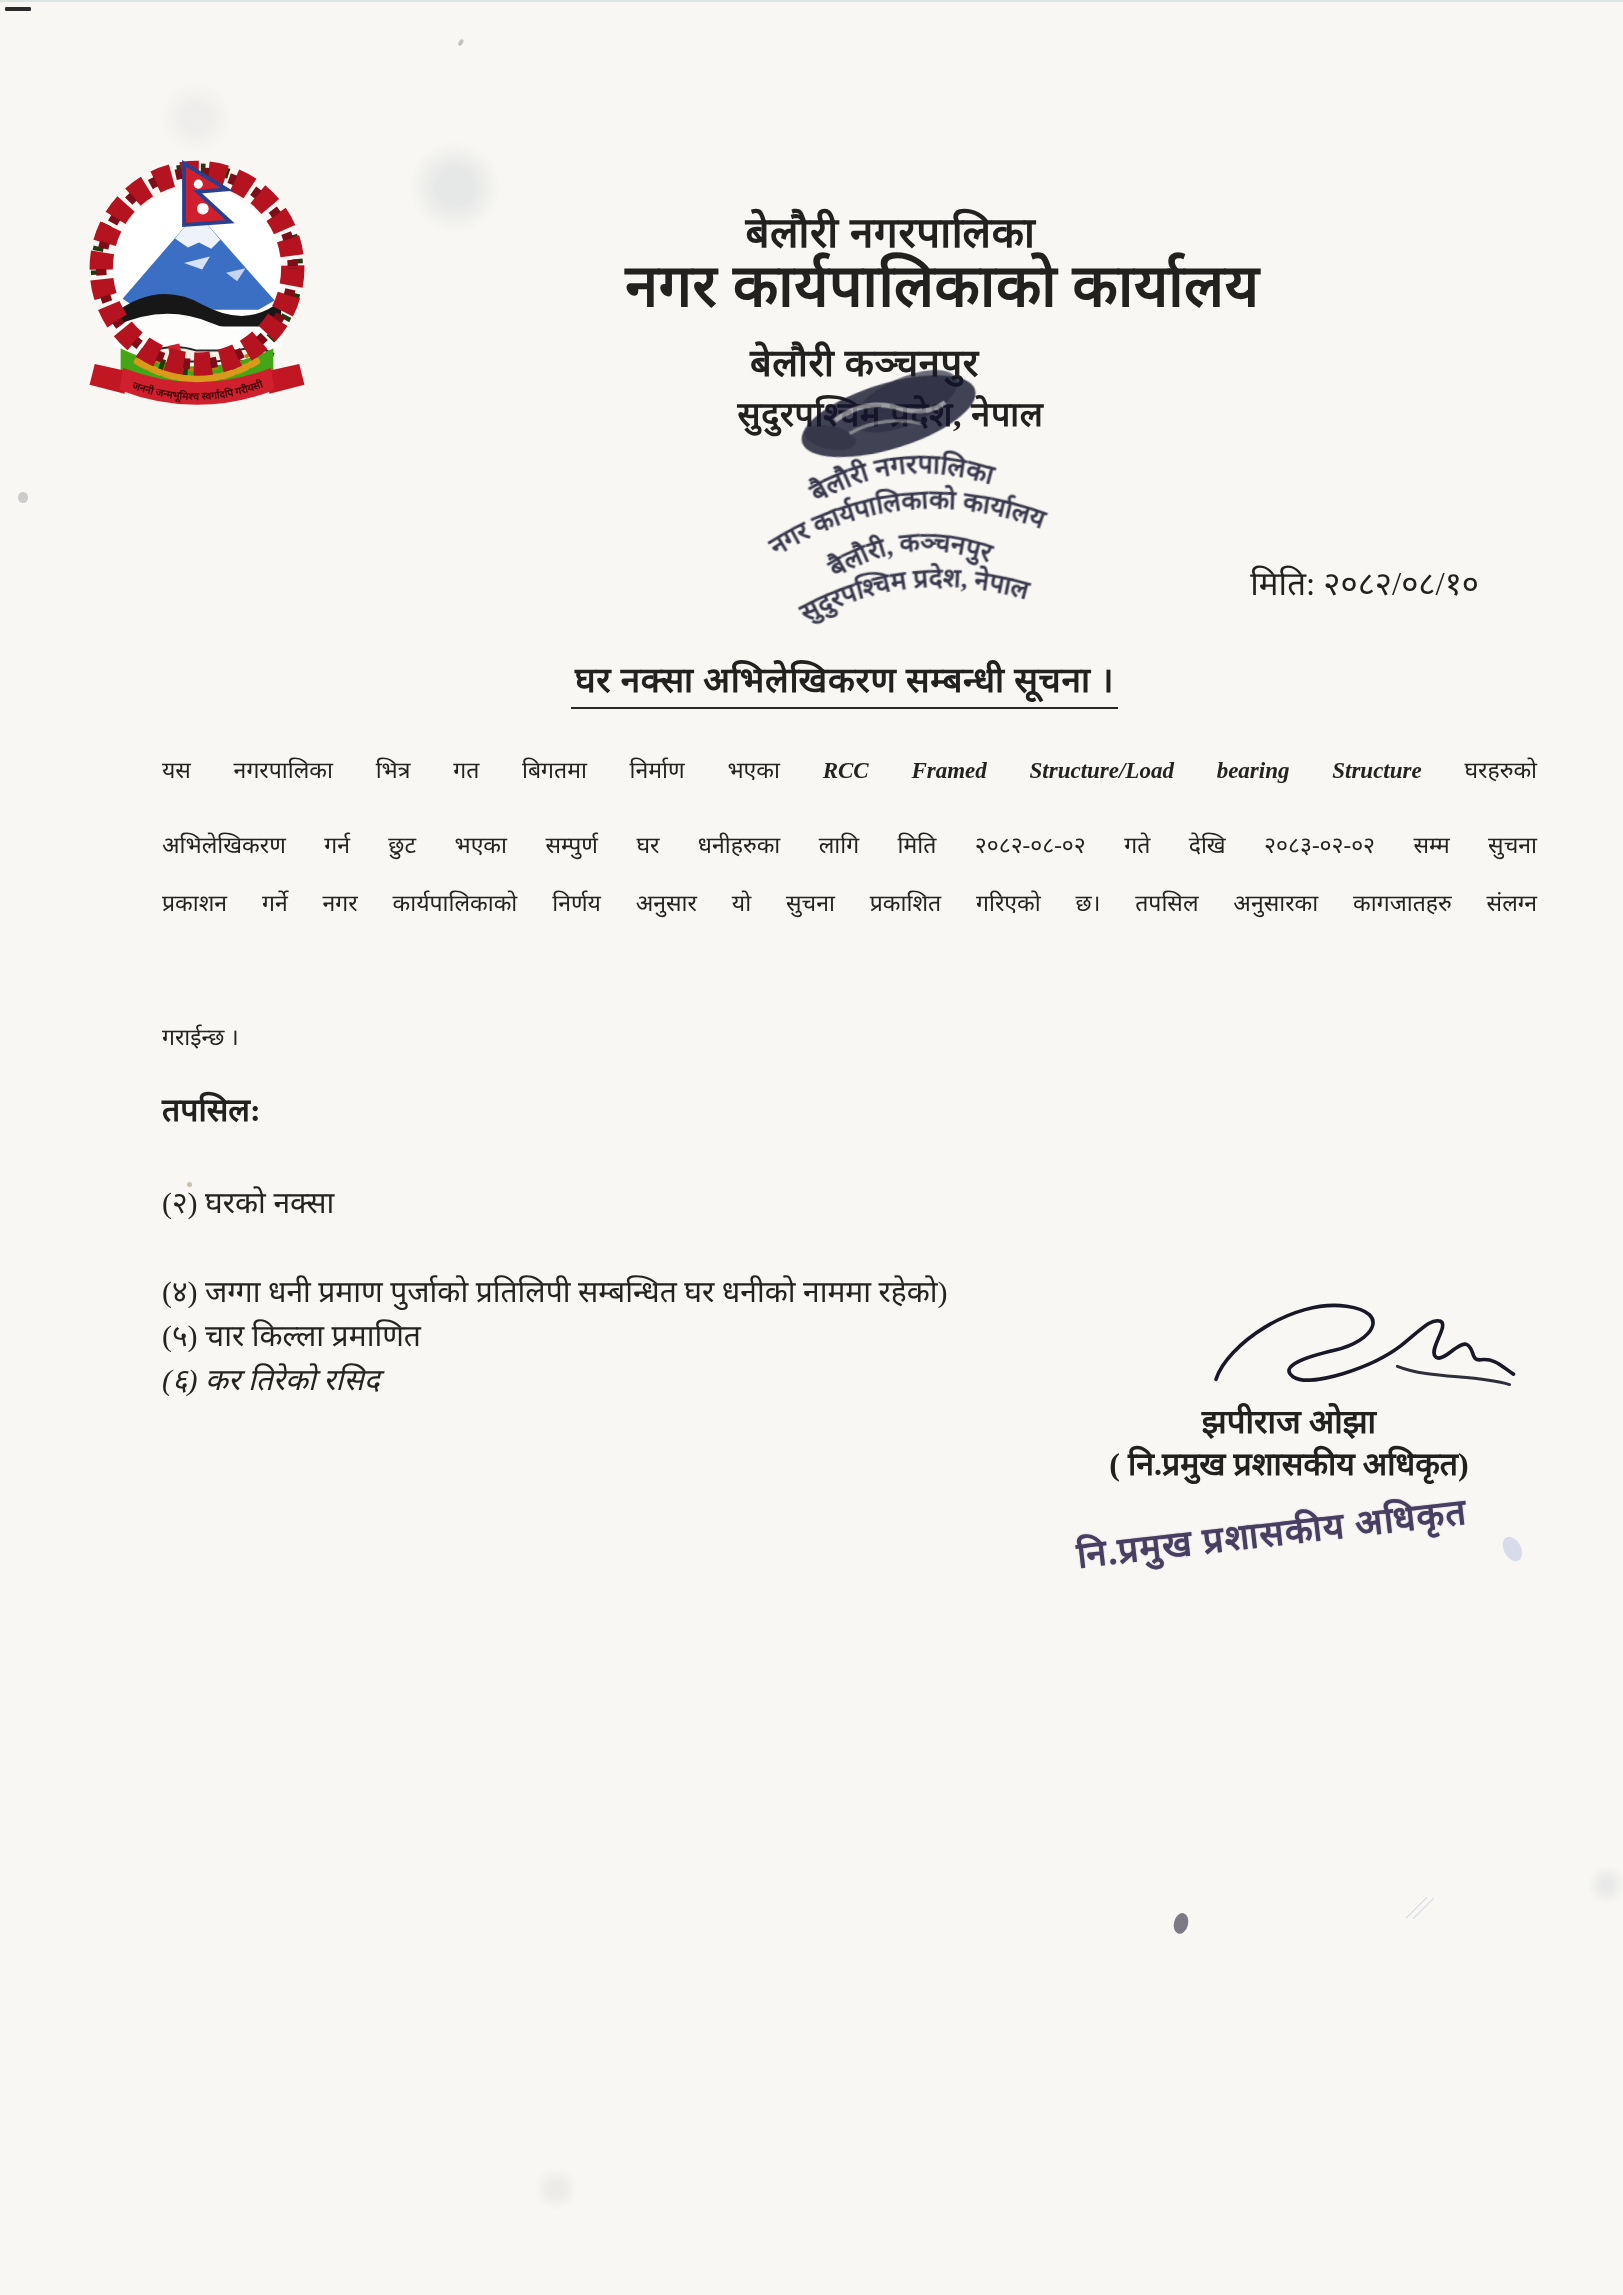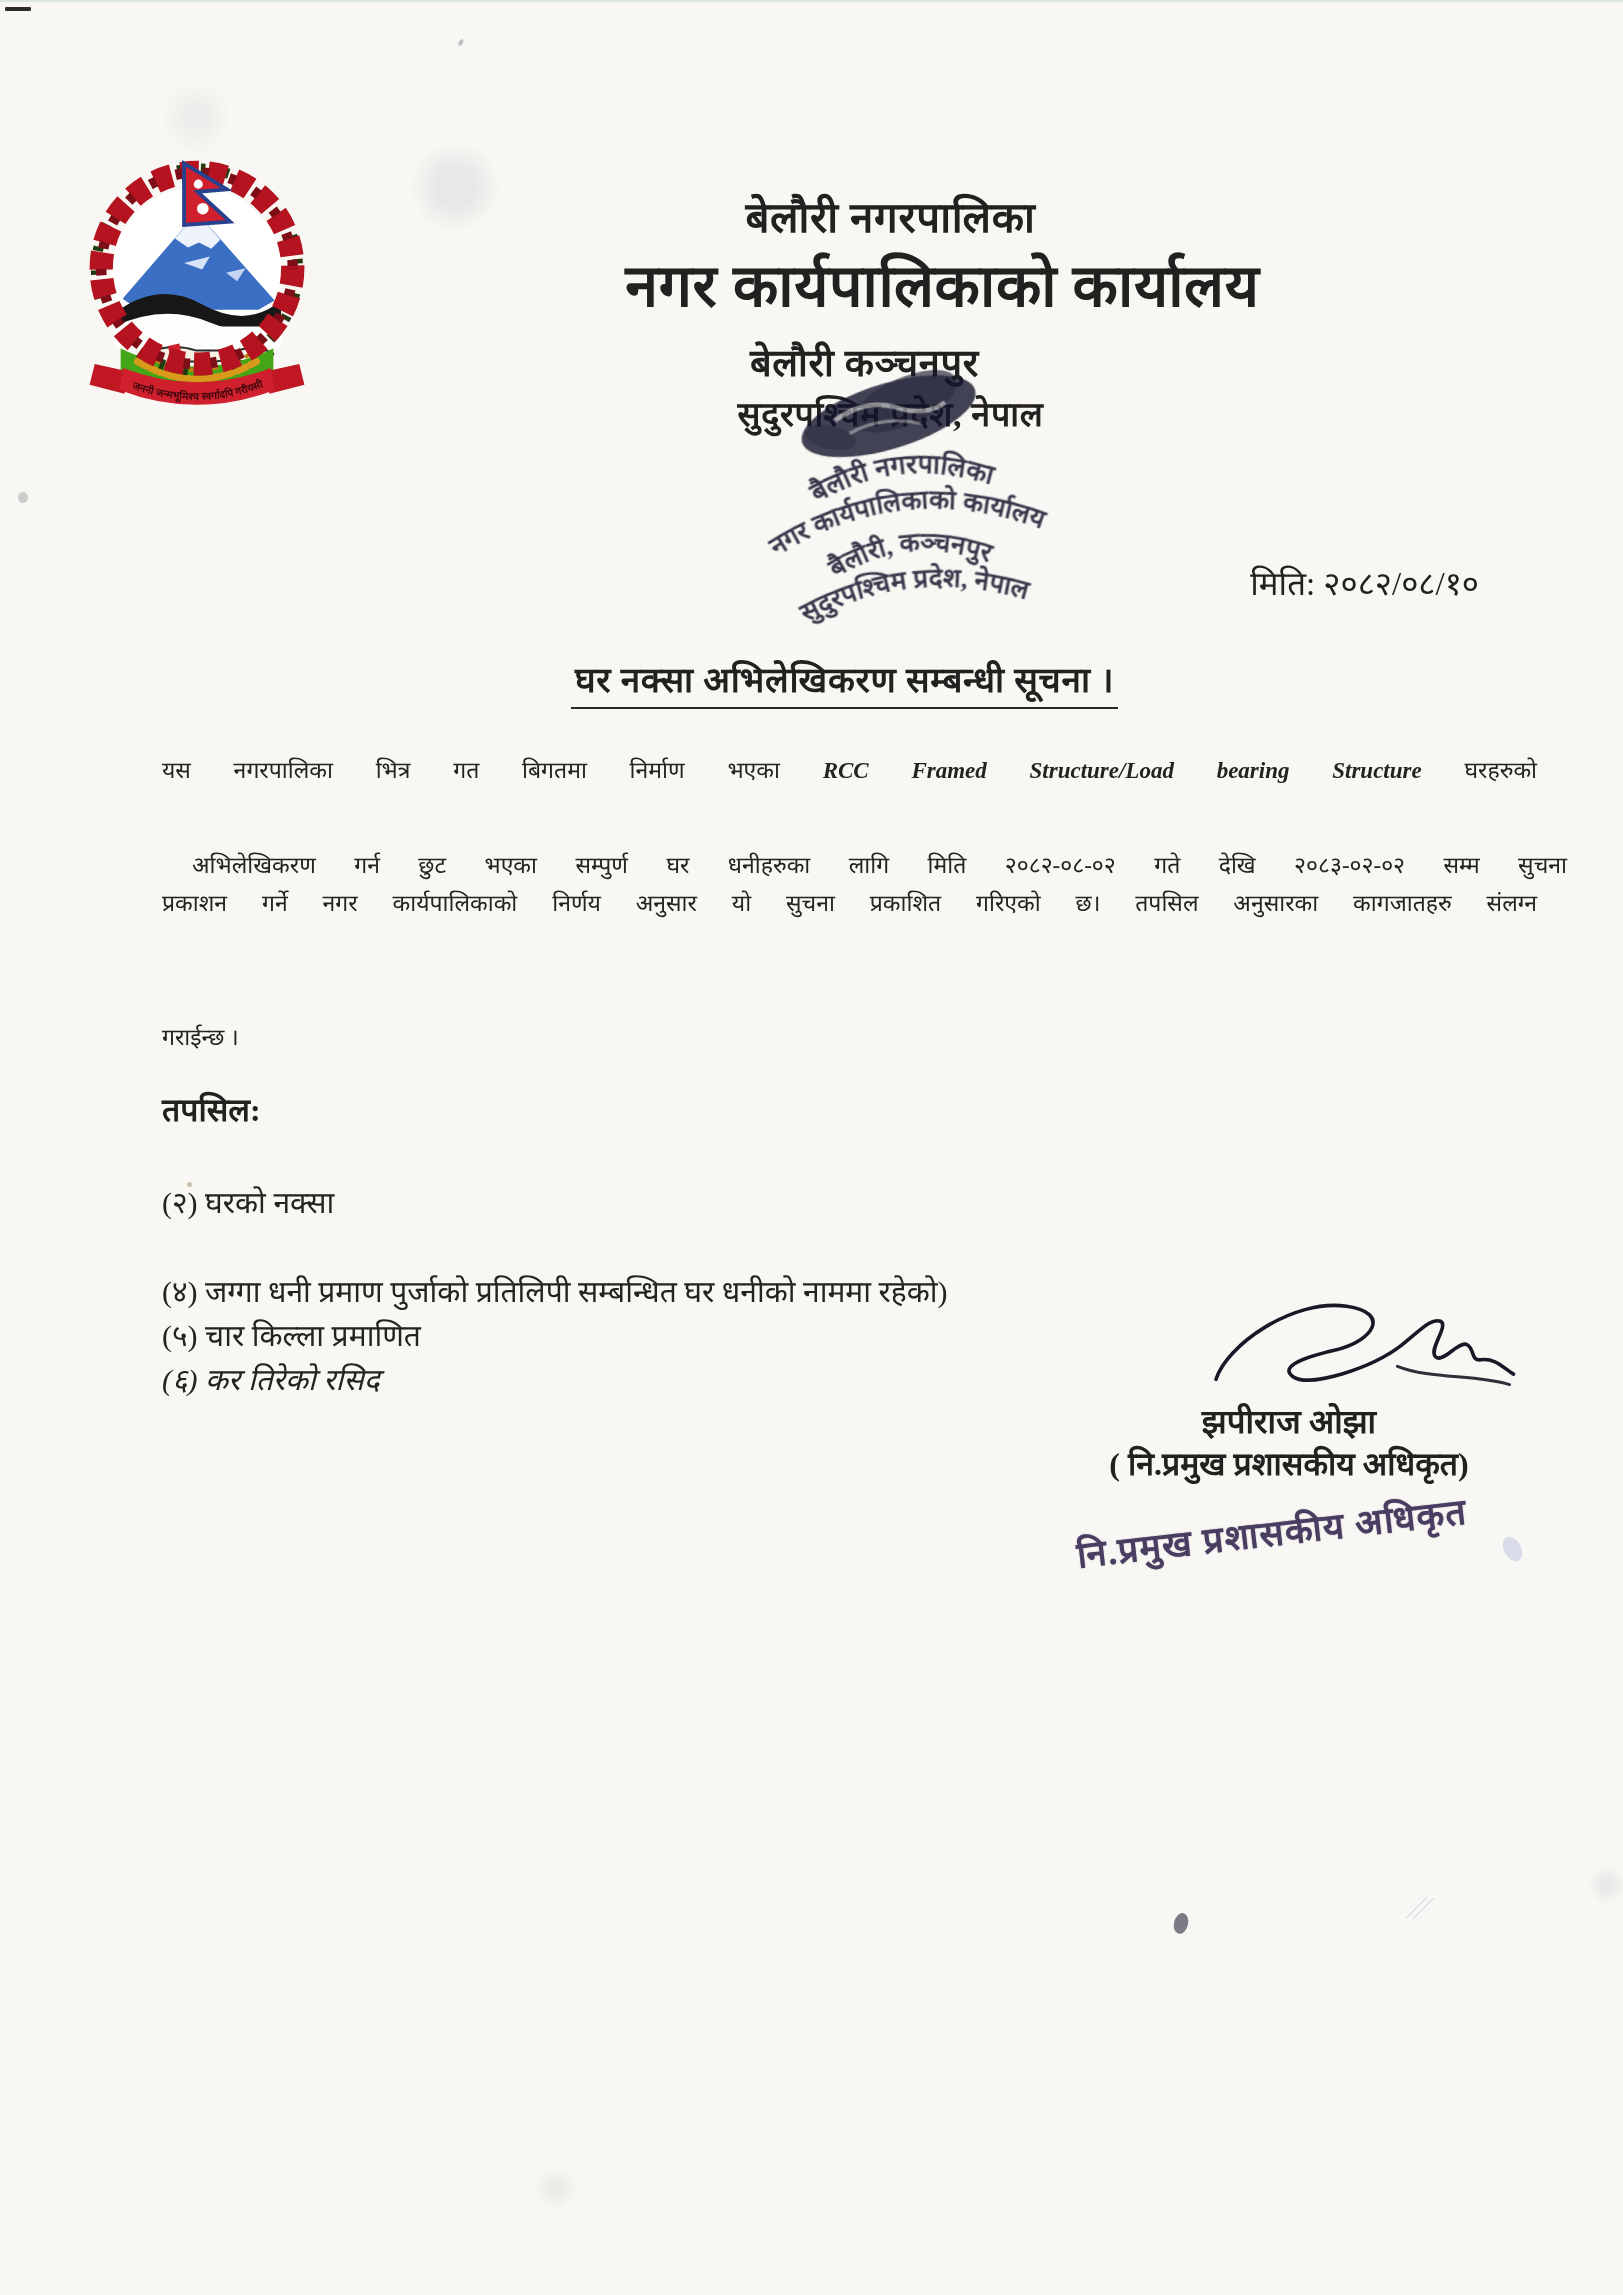--- a/index.html
+++ b/index.html
@@ -76,21 +76,21 @@
       <path d="M12,316 L66,328 L58,362 L4,348 Z" fill="#c01722"></path>
       <path d="M328,316 L274,328 L282,362 L336,348 Z" fill="#c01722"></path>
       <path d="M56,322 Q170,366 284,322 L290,356 Q170,402 50,356 Z" fill="#d0202e"></path>
       <path id="mottoPath" d="M66,352 Q170,392 276,350" fill="none"></path>
       <text font-size="16" font-weight="bold" fill="#42070c">
         <textPath href="#mottoPath" startOffset="50%" text-anchor="middle">जननी जन्मभूमिश्च स्वर्गादपि गरीयसी</textPath>
       </text>
     </g>
   </svg>
 
-  <div class="hdr" style="left:563px; top:187px; width:655px; font-size:42px;font-family:Liberation Serif, serif;"><span>बेलौरी नगरपालिका</span></div>
+  <div class="hdr" style="left:563px; top:202px; width:655px; font-size:42px;font-family:Liberation Serif, serif;"><span>बेलौरी नगरपालिका</span></div>
 
   <div class="hdr" style="left:419px; top:243px; width:1047px; font-size:59px;"><span>नगर कार्यपालिकाको कार्यालय</span></div>
 
   <div class="hdr" style="left:537px; top:335px; width:655px; font-size:38px; font-weight:bold;"><span>बेलौरी  कञ्चनपुर</span></div>
 
   <div class="hdr" style="left:563px; top:390px; width:655px; font-size:34px; font-weight:bold;"><span>सुदुरपश्चिम प्रदेश, नेपाल</span></div>
 
   <svg class="abs" style="left:719px; top:368px;" width="367" height="262" viewBox="0 0 560 400">
     <g transform="rotate(-6 280 200)" fill="#1c1c33" opacity=".88" font-family="&quot;Liberation Serif&quot;,&quot;DejaVu Serif&quot;,serif" font-weight="bold">
 
@@ -122,21 +122,21 @@
 
   <div class="abs" style="left:1178px; top:560px; width:301px; font-size:33px; text-align:right; color:#232120;"><span>मिति: २०८२/०८/१०</span></div>
 
   <div class="subject-wrap" style="top:655px;">
     <span class="subject">घर नक्सा अभिलेखिकरण सम्बन्धी सूचना ।</span>
   </div>
 
   <div class="line" style="top:753px;">
     <span>यस नगरपालिका भित्र गत बिगतमा निर्माण भएका </span><span class="eng">RCC Framed Structure/Load bearing Structure</span><span> घरहरुको</span>
   </div>
-  <div class="line" style="top:848px;margin-left:30px;">अभिलेखिकरण गर्न छुट भएका सम्पुर्ण घर धनीहरुका लागि मिति २०८२-०८-०२ गते देखि २०८३-०२-०२ सम्म सुचना</div>
+  <div class="line" style="top:828px;">अभिलेखिकरण गर्न छुट भएका सम्पुर्ण घर धनीहरुका लागि मिति २०८२-०८-०२ गते देखि २०८३-०२-०२ सम्म सुचना</div>
   <div class="line" style="top:886px;">प्रकाशन गर्ने नगर कार्यपालिकाको निर्णय अनुसार यो सुचना प्रकाशित गरिएको छ। तपसिल अनुसारका कागजातहरु संलग्न</div>
   <div class="line last" style="top:1020px;">गराईन्छ ।</div>
 
   <div class="abs" style="left:162px; top:1087px; font-size:32px; font-weight:bold; color:#232120;">तपसिल:</div>
 
   <div class="list-item" style="top:1181px;">(२) घरको नक्सा</div>
   <div class="list-item" style="top:1270px;">(४) जग्गा धनी प्रमाण पुर्जाको प्रतिलिपी सम्बन्धित घर धनीको नाममा रहेको)</div>
   <div class="list-item" style="top:1314px;">(५) चार किल्ला प्रमाणित</div>
   <div class="list-item" style="top:1358px;font-style:italic;">(६) कर तिरेको रसिद</div>
 

